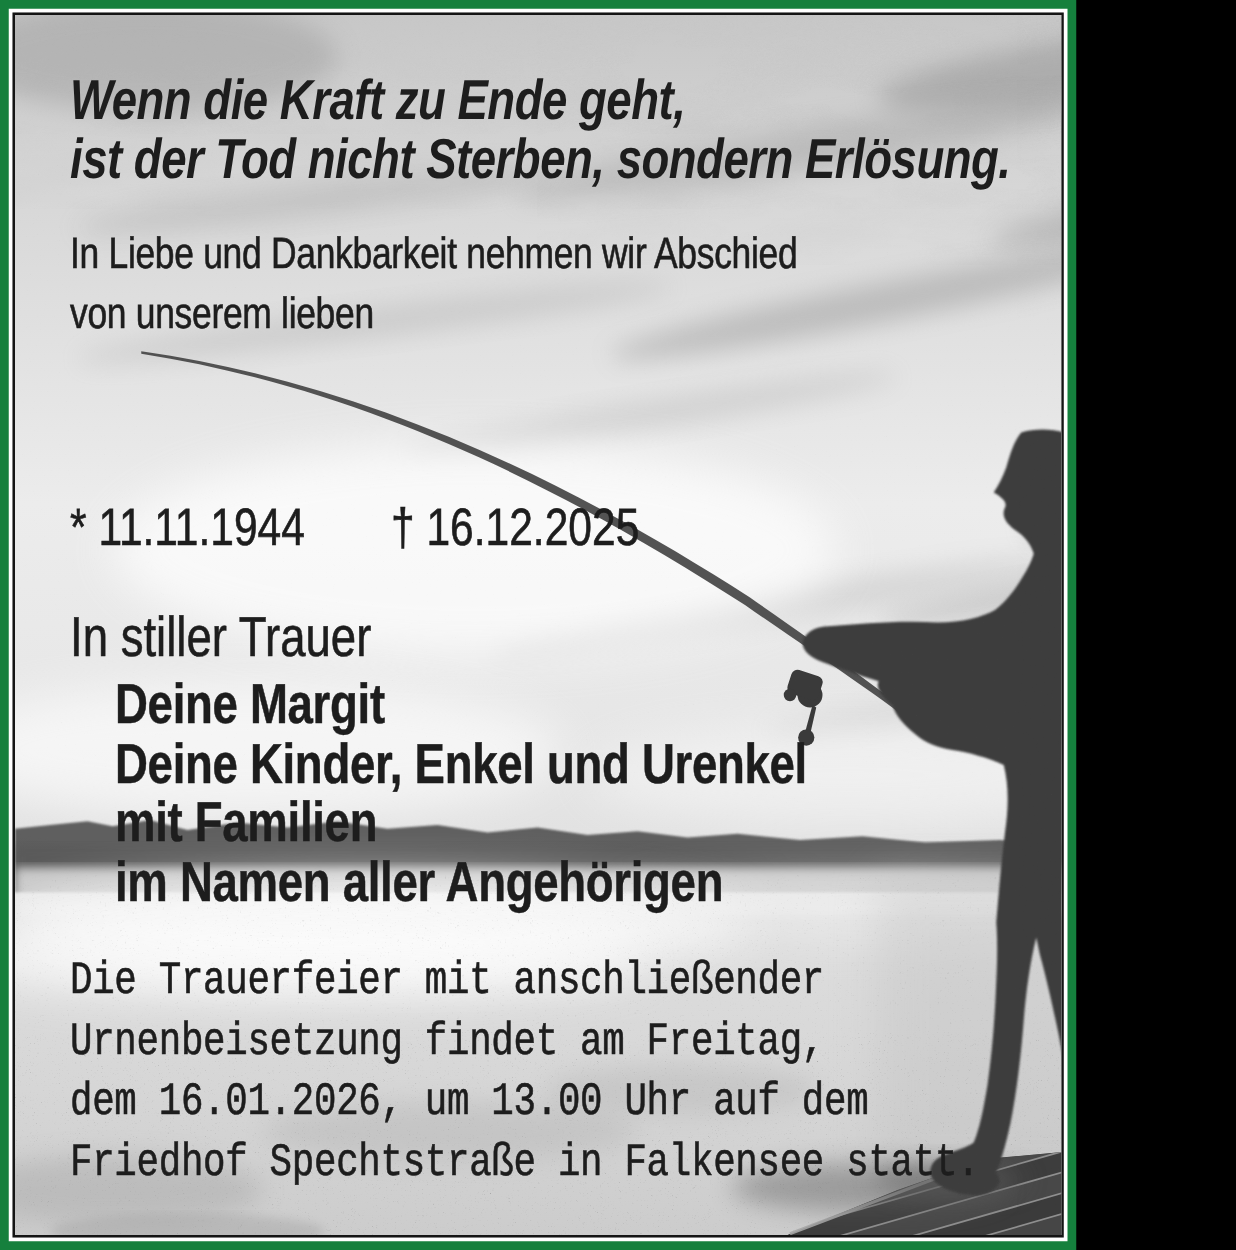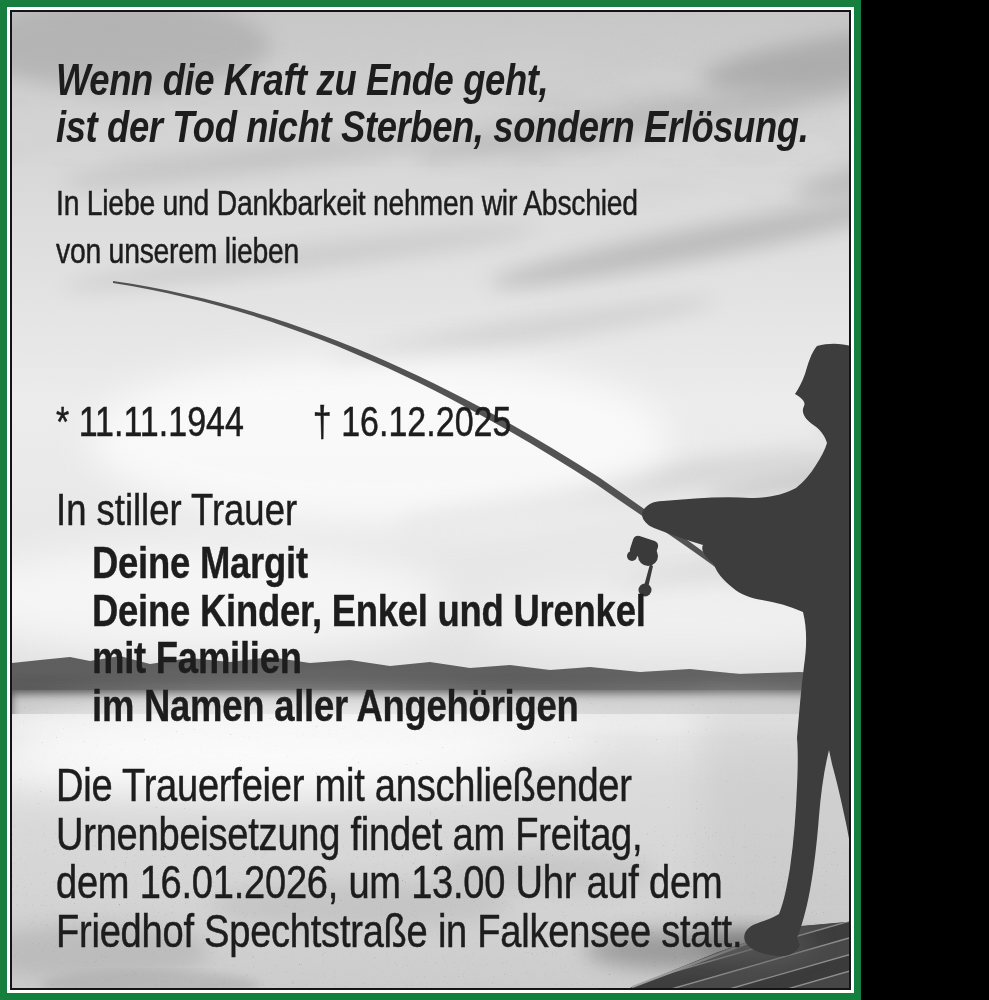--- a/index.html
+++ b/index.html
@@ -11,21 +11,21 @@
   .photo svg{display:block;width:965px;height:976px;}
   .overlay{position:absolute;left:0;top:0;width:965px;height:976px;}
   .txt{position:absolute;color:#1d1d1d;white-space:nowrap;}
   .ln{display:block;transform:scaleX(0.81);transform-origin:0 50%;white-space:nowrap;}
   .quote{left:44px;top:44px;font-size:45px;line-height:47px;font-style:italic;font-weight:700;letter-spacing:-0.5px;}
   .intro{left:44px;top:167px;font-size:35px;line-height:48px;font-weight:400;-webkit-text-stroke:0.5px #1d1d1d;letter-spacing:-0.3px;}
   .name{left:43px;top:280px;font-size:102px;line-height:102px;font-weight:700;letter-spacing:-1px;-webkit-text-stroke:2.6px #1d1d1d;margin:0;}
   .dates{left:44px;top:389px;font-size:42px;line-height:42px;font-weight:400;-webkit-text-stroke:0.5px #1d1d1d;display:flex;gap:85px;transform:scaleX(0.81);transform-origin:0 50%;}
   .still{left:44px;top:474px;font-size:45px;line-height:47px;font-weight:400;-webkit-text-stroke:0.5px #1d1d1d;}
   .mourners{left:56px;top:527px;font-size:45px;line-height:47.5px;font-weight:700;letter-spacing:-0.3px;margin-left:24px;-webkit-text-stroke:0.4px #1d1d1d;}
-  .ceremony{left:44px;top:749px;font-size:47px;line-height:48.5px;font-weight:400;-webkit-text-stroke:0.5px #1d1d1d;letter-spacing:-0.3px;}
+  .ceremony{left:44px;top:749px;font-size:37px;line-height:48.5px;font-weight:400;-webkit-text-stroke:0.5px #1d1d1d;letter-spacing:-0.3px;font-family:Liberation Mono, monospace;}
 </style>
 </head>
 <body>
 
 <div class="frame">
  <div class="mat">
   <div class="inner">
    <div class="photo">
 
     <svg viewBox="12 12 965 976" preserveAspectRatio="none" aria-hidden="true">

